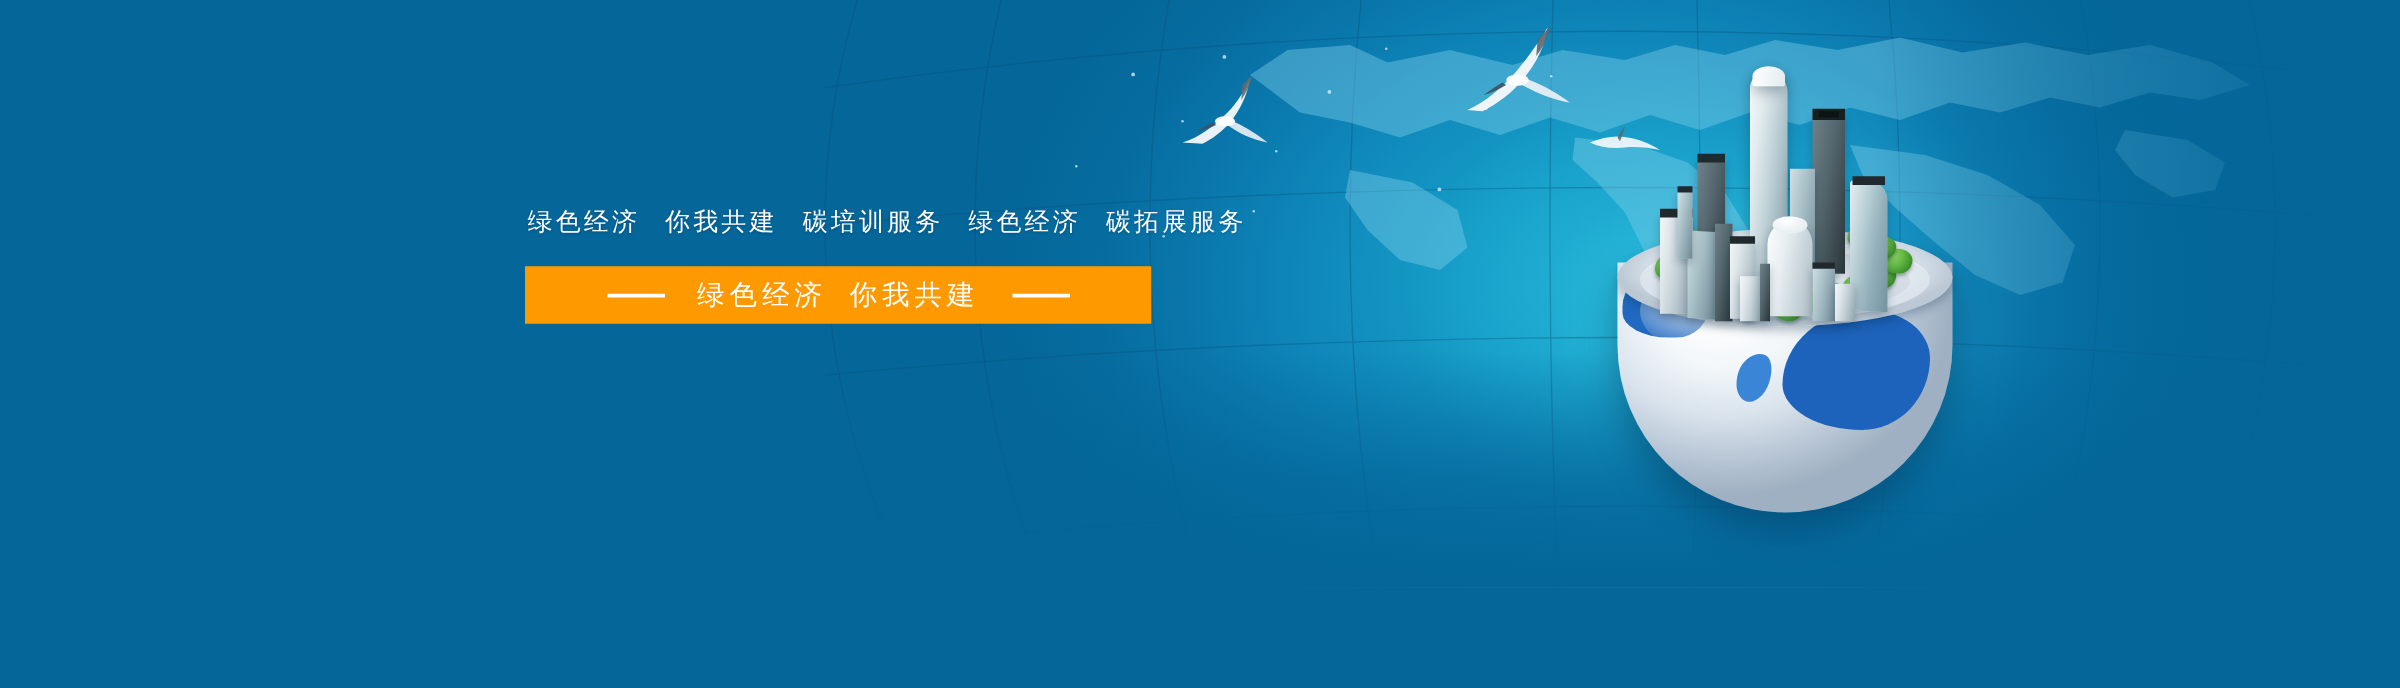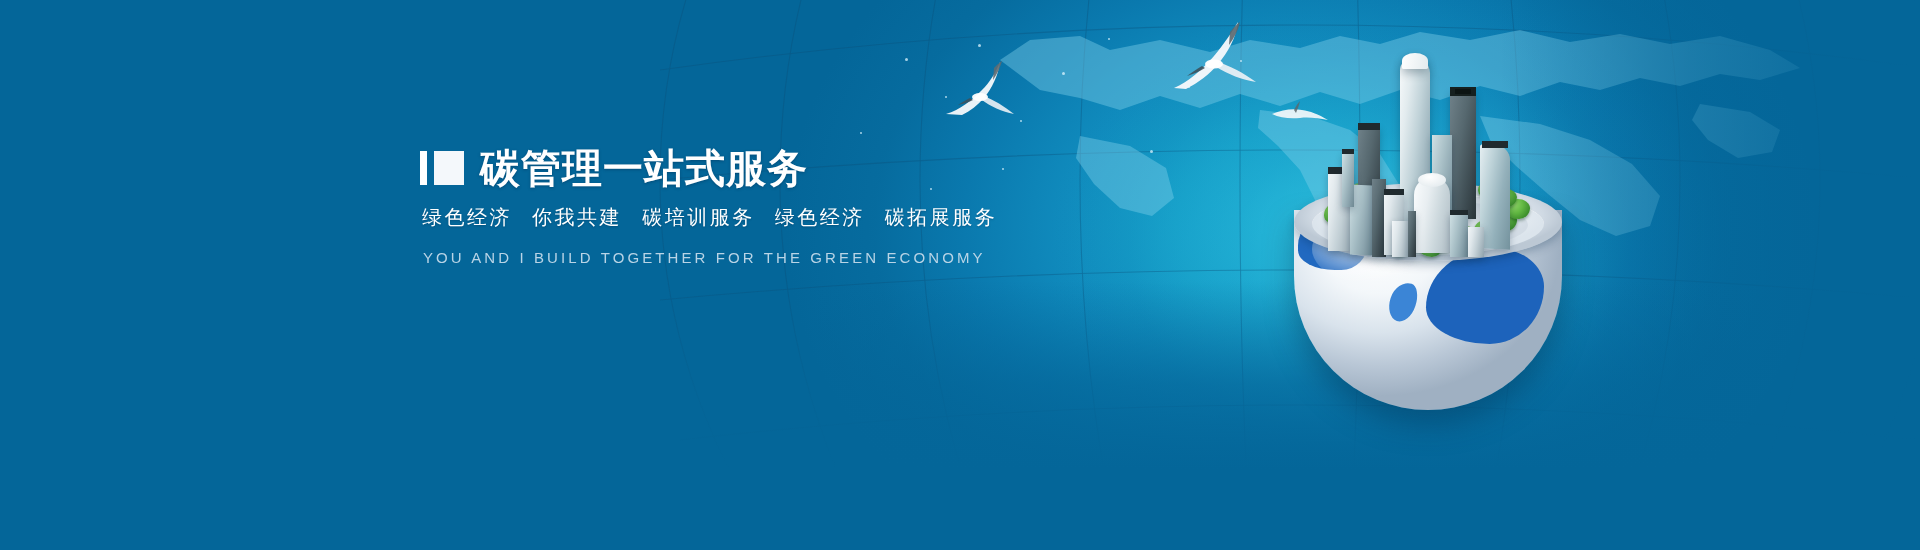--- a/index.html
+++ b/index.html
@@ -460,33 +460,30 @@
       <div class="bld" style="left:196px; top:192px; width:16px; height:30px;"></div>
       <div class="bld dark" style="left:136px; top:176px; width:8px;  height:46px;"></div>
 
       <div class="bld mid" style="left:70px;  top:118px; width:12px; height:54px;"></div>
       <div class="cap" style="left:70px;  top:114px; width:12px; height:5px;"></div>
     </div>
   </div>
 
   <div class="content">
 
-    <div class="title-row">
-      <div class="logo-mark">
-        <span class="logo-bar"></span>
-        <span class="logo-sq"></span>
-      </div>
-      <h1 class="main-title">碳管理一站式服务</h1>
-    </div>
 
     <div class="sub-services">
       <span>绿色经济</span>
       <span>你我共建</span>
       <span>碳培训服务</span>
       <span>绿色经济</span>
       <span>碳拓展服务</span>
     </div>
 
-
-    <div class="eng-tagline">YOU AND I BUILD TOGETHER FOR THE GREEN ECONOMY</div>
+    <div class="orange-bar">
+      <span class="obar-dash"></span>
+      <span class="obar-text"><span>绿色经济</span><span class="gap"></span><span>你我共建</span></span>
+      <span class="obar-dash"></span>
+    </div>
+
   </div>
 
 </div>
 
 </body></html>

